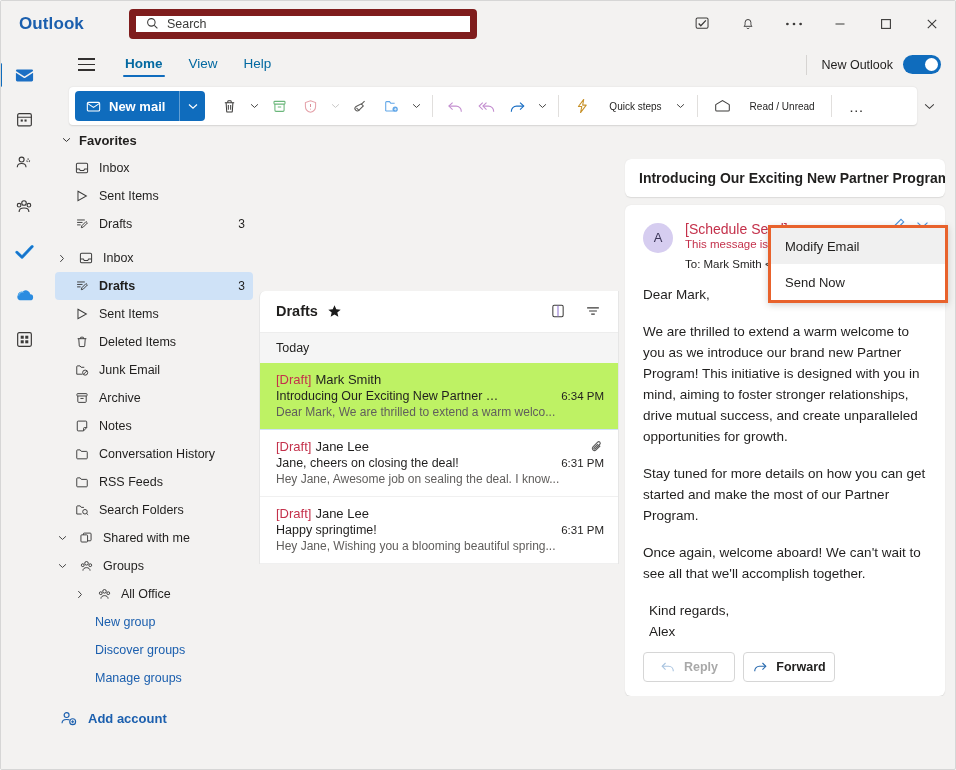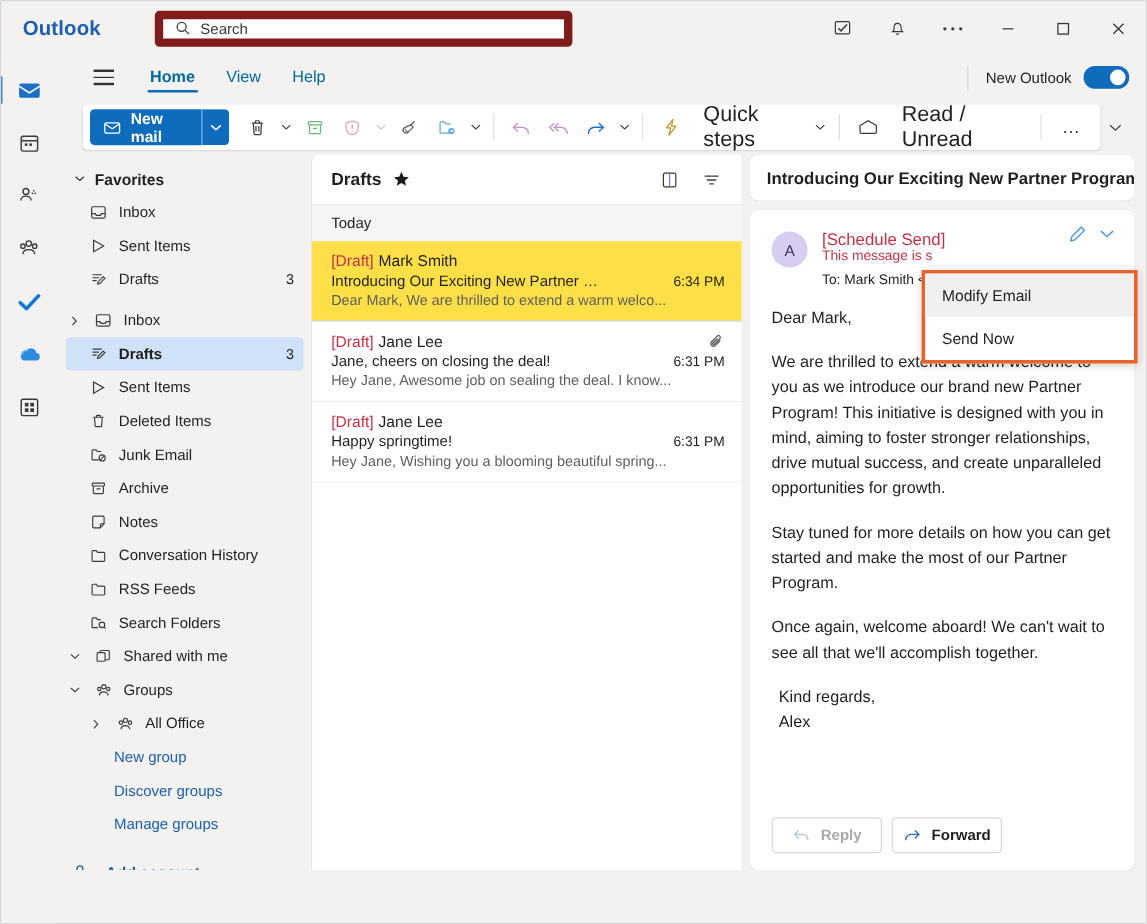--- a/index.html
+++ b/index.html
@@ -134,33 +134,33 @@
   }
   .cmd-ic {
     height: 30px; min-width: 30px;
     display: flex; align-items: center; justify-content: center;
     padding: 0 4px;
   }
   .cmd-caret { width: 18px; display:flex; align-items:center; justify-content:center; }
   .vsep { width: 1px; height: 22px; background: #e1dfdd; margin: 0 6px; }
   .cmd-text {
     height: 30px; display: flex; align-items: center; gap: 19px;
-    padding: 0 9px; font-size: 18px; color: #201f1e;
+    padding: 0 9px; font-size: 10px; color: #201f1e;
   }
   .cmd-overflow {
     height: 30px; padding: 0 10px; display: flex; align-items: center;
     font-size: 15px; color: #323130; letter-spacing: 1px;
   }
   .ribbon-collapse {
     width: 24px; display:flex; align-items:center; justify-content:center;
     color:#323130;
   }
 
   
-  .body { display: flex; height: 596px; padding: 0 0 0 0; }
+  .body { display: flex; height: 596px; padding: 0 0 0 0; align-items: center; }
 
   
   .rail {
     position: absolute; left: 0; top: 45px;
     width: 46px; height: 725px;
     background: #f3f2f1;
     display: flex; flex-direction: column; align-items: center;
     padding-top: 10px;
     gap: 6px;
   }
@@ -234,21 +234,21 @@
     height: 30px; display: flex; align-items: center;
     padding-left: 16px;
     background: #f5f5f5;
     font-size: 12.5px; color: #201f1e; font-weight: normal;
   }
   .mitem {
     padding: 9px 14px 10px 16px;
     border-bottom: 1px solid #f0f0f0;
     position: relative;
   }
-  .mitem.sel { background: #fde047; border-bottom-color:#cfe2f7; }
+  .mitem.sel { background: #bef264; border-bottom-color:#cfe2f7; }
   .m-l1 { display: flex; align-items: center; }
   .m-from { font-size: 13px; color: #201f1e; }
   .m-draft { color: #c4314b; margin-right: 4px; }
   .m-clip { margin-left: auto; color: #5c5c5c; }
   .m-l2 { display: flex; align-items: baseline; margin-top: 2px; }
   .m-subj {
     font-size: 12.5px; color: #201f1e;
     white-space: nowrap; overflow: hidden; text-overflow: ellipsis;
     max-width: 225px;
   }

